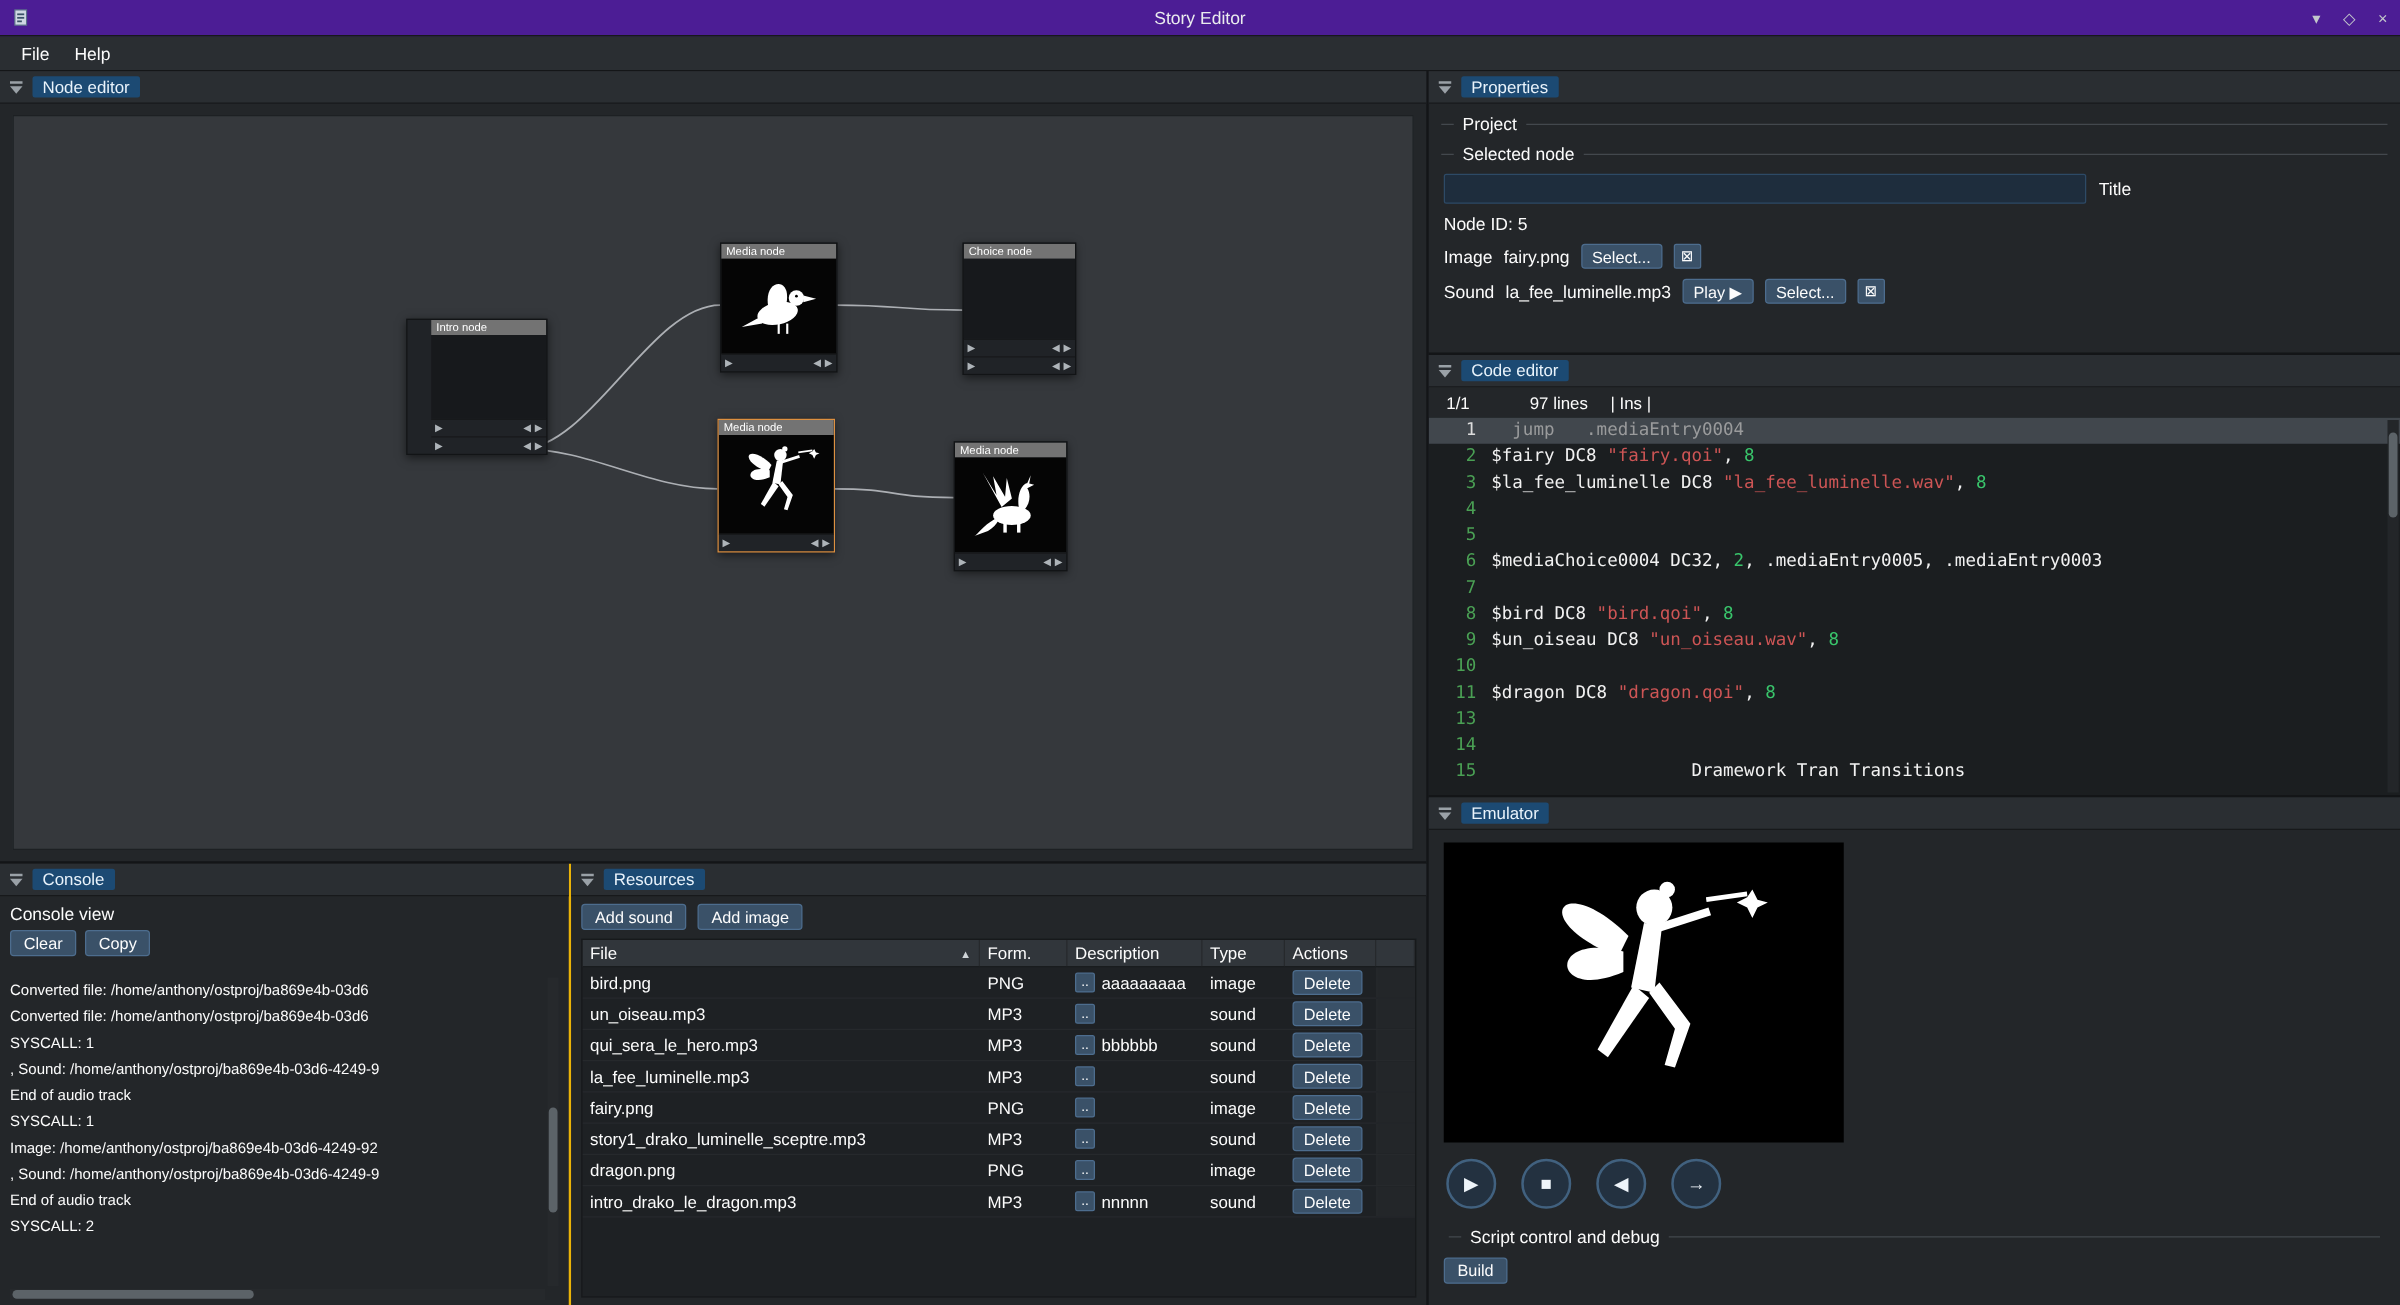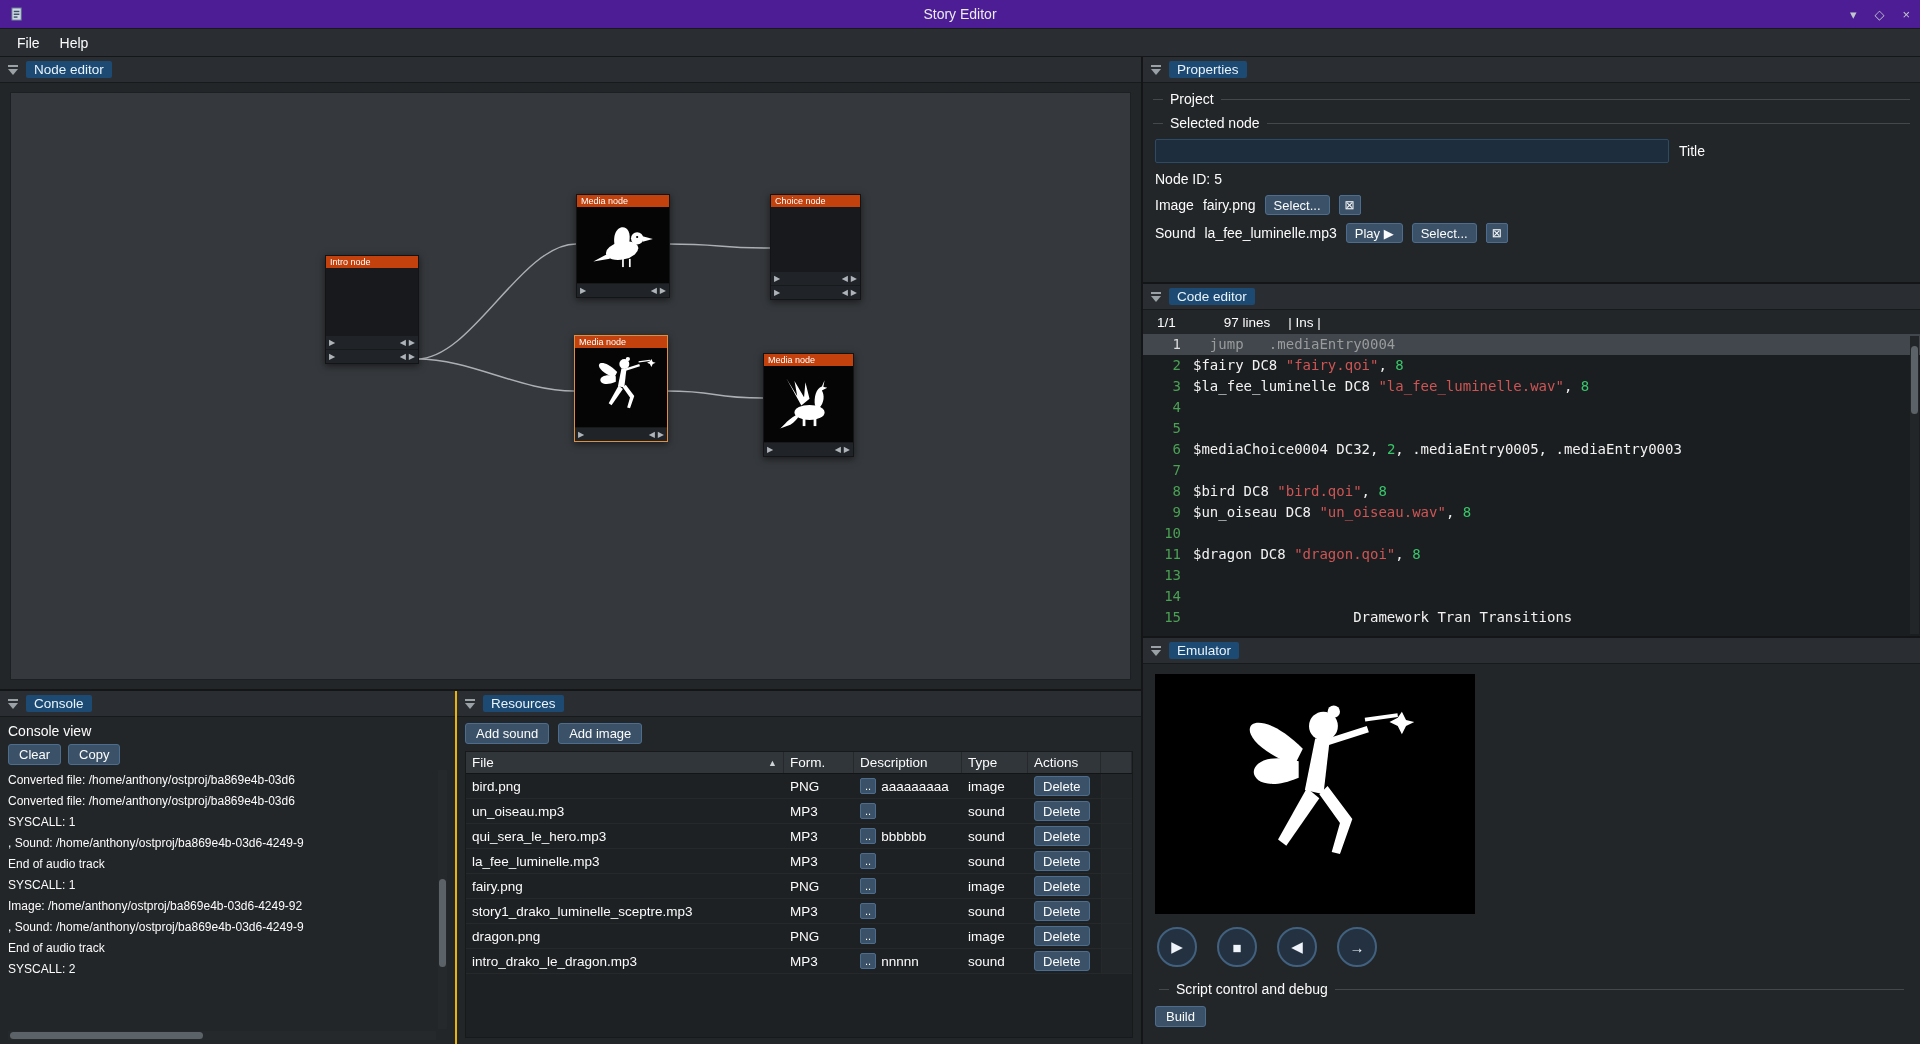--- a/index.html
+++ b/index.html
@@ -40,35 +40,35 @@
             font-size:11px;padding:0 4px;height:16px;line-height:14px;cursor:default}
 
   
   .node-editor{height:632px;flex:none;border-bottom:2px solid #131517}
   .canvas{flex:1;margin:9px 10px;background:#35383c;border:1px solid #1d2023;position:relative;overflow:hidden}
   #edges-svg{position:absolute;left:0;top:0;width:100%;height:100%}
   .edge{stroke:#b9bdc1;stroke-width:1.4;fill:none;opacity:.9}
   .gnode{position:absolute;background:#202327;border:1px solid #121416;display:flex;flex-direction:column;
          box-shadow:0 2px 7px rgba(0,0,0,.55);overflow:hidden}
   .gnode.selected{border:1px solid #dd9040}
-  .gnode-title{background:#c2410c;color:#fff;font-size:9px;line-height:12px;padding:0 4px;
+  .gnode-title{background:#737373;color:#fff;font-size:9px;line-height:12px;padding:0 4px;
                white-space:nowrap;overflow:hidden;flex:none}
   .gnode-body{flex:1;background:#050505;display:flex;align-items:center;justify-content:center;overflow:hidden}
   .gnode-body.empty{background:#17191c}
   .gnode-body svg{width:88%;height:90%}
   .gnode-foot{flex:none;height:13px;background:#202327;border-top:1px solid #17191b;color:#aeb4b9;
               font-size:8px;display:flex;align-items:center;justify-content:space-between;padding:0 3px}
   .foot-right span{margin-left:3px}
 
   
   .bottom-row{flex:1;display:flex;min-height:0}
   .console-panel{width:455px;flex:none;border-right:2px solid #eab308}
   .console-body{flex:1;display:flex;flex-direction:column;padding:4px 8px;min-height:0}
   .console-view-label{font-size:14px;margin:2px 0 5px}
-  .console-btns{display:flex;gap:7px;margin-bottom:5px}
+  .console-btns{display:flex;gap:7px;margin-bottom:17px}
   .log-wrap{position:relative;flex:1;min-height:0}
   .console-log{position:absolute;left:0;top:0;right:11px;bottom:11px;overflow:hidden;
                font-size:12px;line-height:21px;white-space:nowrap}
   .vtrack{position:absolute;right:0;top:0;bottom:11px;width:9px;background:#26292c}
   .vthumb{position:absolute;left:1px;right:1px;top:42%;height:34%;background:#5c6368;border-radius:4px}
   .htrack{position:absolute;left:0;right:11px;bottom:0;height:9px;background:#26292c}
   .hthumb{position:absolute;top:1px;bottom:1px;left:2px;width:45%;background:#5c6368;border-radius:4px}
 
   .resources-panel{flex:1;min-width:0}
   .res-body{flex:1;display:flex;flex-direction:column;padding:6px 8px;min-height:0}
@@ -204,21 +204,21 @@
           <span class="hdr-icon"></span>
           <span class="panel-chip">Node editor</span>
         </div>
         <div class="canvas" id="graph-canvas">
           <svg id="edges-svg">
               <path d="M406,266 C461,266 510,151 565,151" class="edge"></path>
               <path d="M406,266 C461,266 508,298 563,298" class="edge"></path>
               <path d="M657,151 C712,151 704,155 759,155" class="edge"></path>
               <path d="M655,298 C710,298 697,305 752,305" class="edge"></path>
             </svg>
-        <div class="gnode" style="left: 314px; top: 162px; width: 92px; height: 107px;">
+        <div class="gnode" style="left: 314px; top: 162px; width: 92px; height: 107px; padding-left: 19px;">
               <div class="gnode-title">Intro node</div>
               <div class="gnode-body empty"></div>
               <div class="gnode-foot">
                 <span>▶</span>
                 <span class="foot-right"><span>◀</span><span>▶</span></span>
               </div>
               <div class="gnode-foot">
                 <span>▶</span>
                 <span class="foot-right"><span>◀</span><span>▶</span></span>
               </div>

